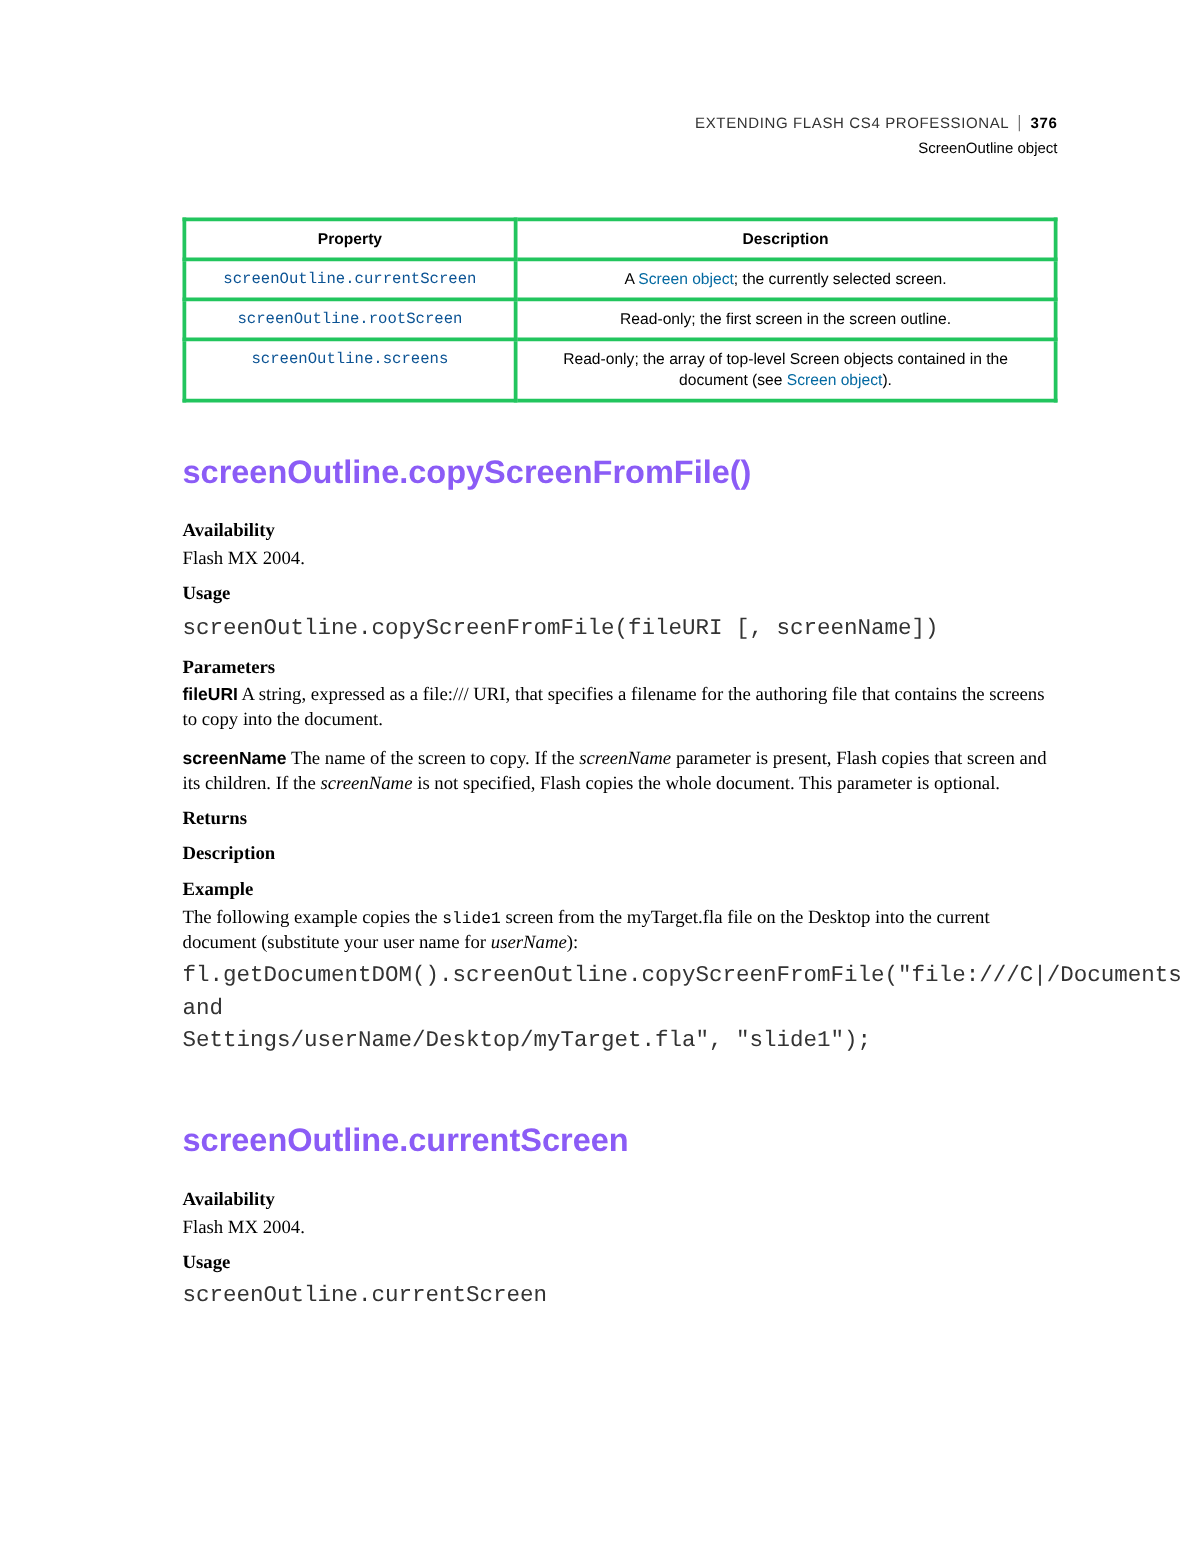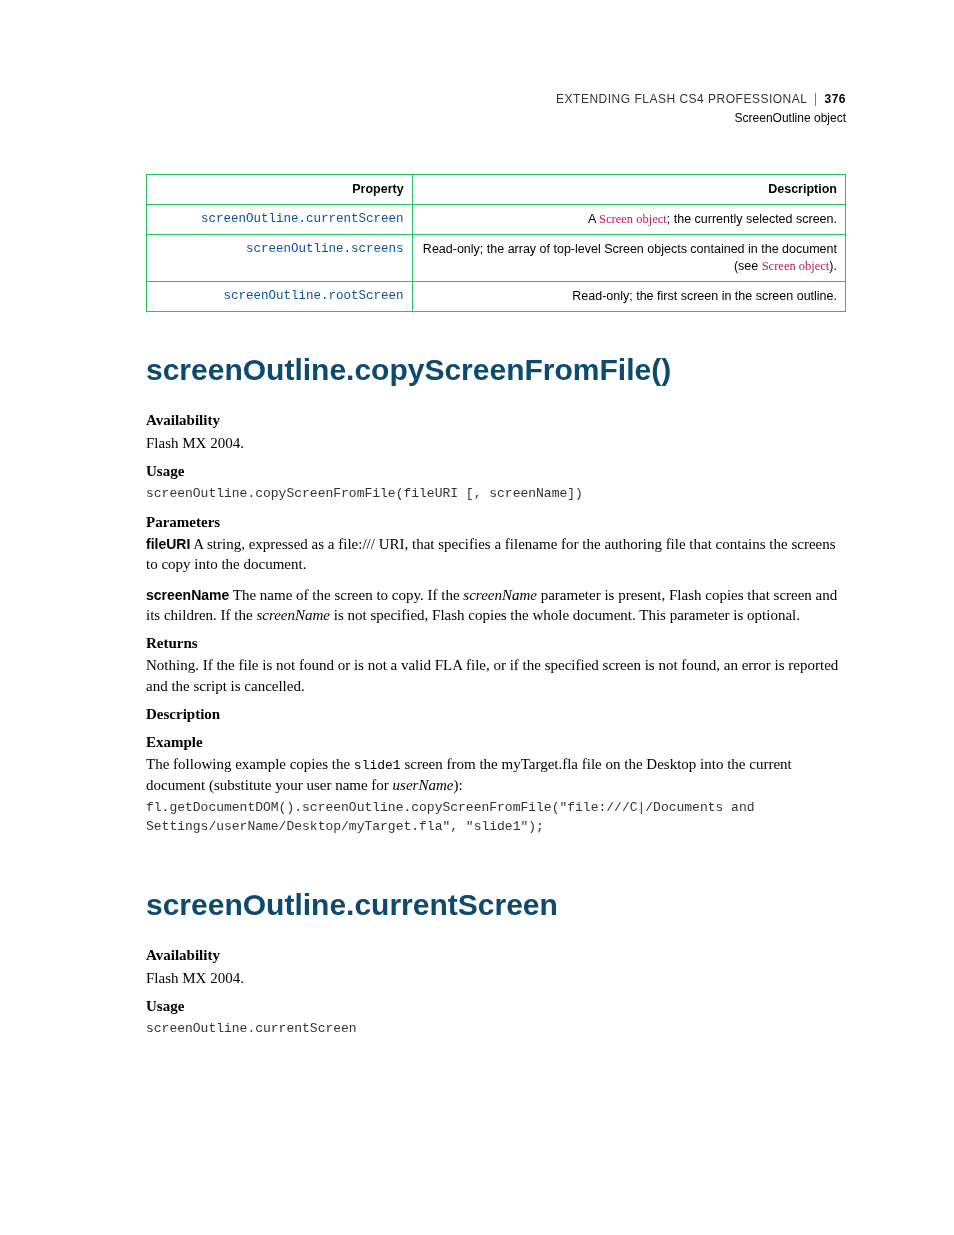--- a/index.html
+++ b/index.html
@@ -50,63 +50,62 @@
     margin-top: 2px;
   }
 
   table.props {
     border-collapse: collapse;
     width: 100%;
     margin-bottom: 38px;
     font-family: "Myriad Pro", "Segoe UI", Arial, sans-serif;
   }
   table.props th, table.props td {
-    border: 1px solid #22c55e;
+    border: 3px solid #22c55e;
     padding: 6px 8px;
-    text-align: right;
+    text-align: center;
     vertical-align: top;
     font-size: 12.5px;
     line-height: 1.35;
   }
   table.props th {
     font-weight: 700;
     color: #000;
   }
   table.props td.code {
     font-family: "Courier New", Courier, monospace;
     color: #0b5394;
     font-size: 12.5px;
   }
   table.props td.desc a.link {
-    color: #be185d;
-    font-family: Liberation Serif, serif;
+    color: #0369a1;
   }
 
   h1.section {
     font-family: "Myriad Pro", "Segoe UI", Arial, sans-serif;
     font-weight: 700;
-    font-size: 30px;
+    font-size: 26px;
     margin: 36px 0 20px 0;
-    color: #0c4a6e;
+    color: #8b5cf6;
   }
   h3.sub {
     font-family: "Minion Pro", "Times New Roman", Georgia, serif;
     font-weight: 700;
     font-size: 15px;
     margin: 8px 0 2px 0;
   }
   p.body {
     margin: 2px 0 0 0;
   }
   p.para {
     margin: 10px 0 0 0;
   }
   .code-block {
     font-family: "Courier New", Courier, monospace;
-    font-size: 13px;
+    font-size: 18px;
     color: #333;
     white-space: pre-wrap;
     margin: 4px 0 0 0;
     line-height: 1.45;
   }
   .bold-sans {
     font-family: "Myriad Pro", "Segoe UI", Arial, sans-serif;
     font-weight: 700;
     font-size: 14px;
   }
@@ -147,31 +146,31 @@
       <tr>
         <td class="code">
           <a class="link">screenOutline.currentScreen</a>
         </td>
         <td class="desc">
           <span>A </span><a class="link">Screen object</a><span>; the currently selected screen.</span>
         </td>
       </tr>
       <tr>
         <td class="code">
+          <a class="link">screenOutline.rootScreen</a>
+        </td>
+        <td class="desc">Read-only; the first screen in the screen outline.</td>
+      </tr>
+      <tr>
+        <td class="code">
           <a class="link">screenOutline.screens</a>
         </td>
         <td class="desc">
           <span>Read-only; the array of top-level Screen objects contained in the document (see </span><a class="link">Screen object</a><span>).</span>
         </td>
-      </tr>
-      <tr>
-        <td class="code">
-          <a class="link">screenOutline.rootScreen</a>
-        </td>
-        <td class="desc">Read-only; the first screen in the screen outline.</td>
       </tr>
     </tbody>
   </table>
 
   <h1 class="section">screenOutline.copyScreenFromFile()</h1>
 
   <h3 class="sub">Availability</h3>
   <p class="body">Flash MX 2004.</p>
 
   <h3 class="sub">Usage</h3>
@@ -179,21 +178,20 @@
 
   <h3 class="sub">Parameters</h3>
   <p class="body">
     <span class="bold-sans">fileURI</span><span>  A string, expressed as a file:/// URI, that specifies a filename for the authoring file that contains the screens to copy into the document.</span>
   </p>
   <p class="para">
     <span class="bold-sans">screenName</span><span>  The name of the screen to copy. If the </span><span class="ital">screenName</span><span> parameter is present, Flash copies that screen and its children. If the </span><span class="ital">screenName</span><span> is not specified, Flash copies the whole document. This parameter is optional.</span>
   </p>
 
   <h3 class="sub">Returns</h3>
-  <p class="body">Nothing. If the file is not found or is not a valid FLA file, or if the specified screen is not found, an error is reported and the script is cancelled.</p>
 
   <h3 class="sub">Description</h3>
 
   <h3 class="sub">Example</h3>
   <p class="body">
     <span>The following example copies the </span><span class="inline-code">slide1</span><span> screen from the myTarget.fla file on the Desktop into the current document (substitute your user name for </span><span class="ital">userName</span><span>):</span>
   </p>
   <div class="code-block">fl.getDocumentDOM().screenOutline.copyScreenFromFile("file:///C|/Documents and 
 Settings/userName/Desktop/myTarget.fla", "slide1");</div>
 

